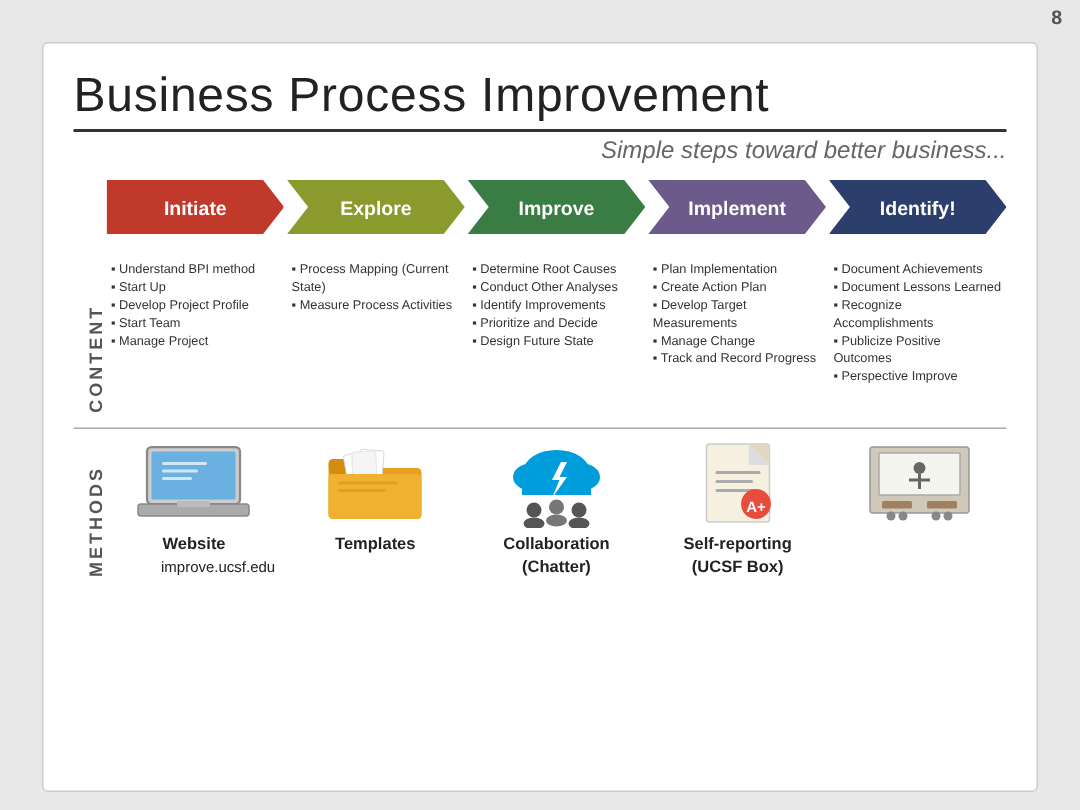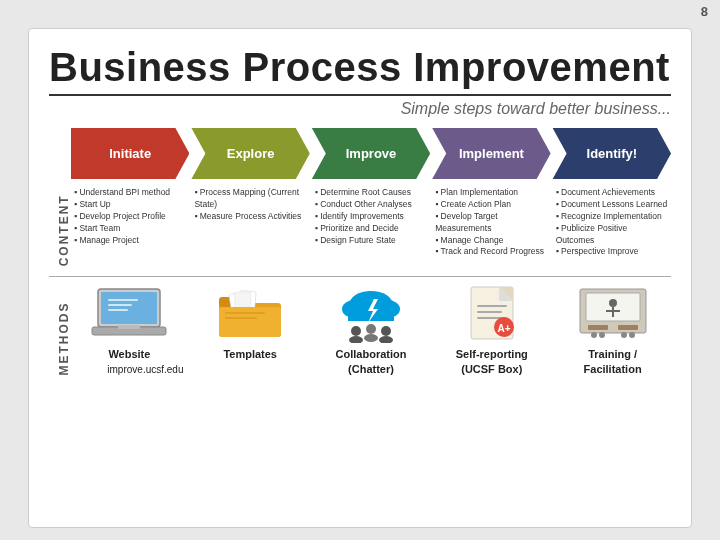--- a/index.html
+++ b/index.html
@@ -36,22 +36,22 @@
     .title-row {
       display: flex;
       align-items: baseline;
       justify-content: space-between;
       border-bottom: 2px solid #333;
       padding-bottom: 4px;
       margin-bottom: 4px;
     }
 
     .main-title {
-      font-size: 40px;
-      font-weight: bold;
+      font-size: 32px;
+      font-weight: normal;
       color: #222;
       letter-spacing: 0.5px;
     }
 
     .subtitle {
       font-size: 16px;
       color: #666;
       font-style: italic;
       margin-bottom: 10px;
       text-align: right;
@@ -79,21 +79,21 @@
 
     .arrows-row {
       display: flex;
       flex: 1;
       gap: 2px;
       align-items: center;
     }
 
     .arrow-shape {
       position: relative;
-      height: 51px;
+      height: 36px;
       display: flex;
       align-items: center;
       justify-content: center;
       color: white;
       font-size: 13px;
       font-weight: bold;
       flex: 1;
       clip-path: polygon(0 0, calc(100% - 14px) 0, 100% 50%, calc(100% - 14px) 100%, 0 100%, 14px 50%);
     }
     .arrow-shape:first-child {
@@ -109,21 +109,21 @@
     .bullets-row {
       display: flex;
       flex: 1;
       gap: 2px;
     }
 
     .bullet-col {
       flex: 1;
       font-size: 8.5px;
       color: #333;
-      padding: 8px 3px;
+      padding: 18px 3px;
       line-height: 1.4;
     }
 
     .bullet-col ul {
       list-style: none;
       padding: 0;
     }
 
     .bullet-col ul li::before {
       content: "▪ ";
@@ -244,21 +244,21 @@
             <li>Create Action Plan</li>
             <li>Develop Target Measurements</li>
             <li>Manage Change</li>
             <li>Track and Record Progress</li>
           </ul>
         </div>
         <div class="bullet-col">
           <ul>
             <li>Document Achievements</li>
             <li>Document Lessons Learned</li>
-            <li>Recognize Implementation</li>
+            <li>Recognize Accomplishments</li>
             <li>Publicize Positive Outcomes</li>
             <li>Perspective Improve</li>
           </ul>
         </div>
       </div>
     </div>
   </div>
 
   <hr class="divider-line">
 
@@ -362,18 +362,17 @@
             <circle cx="20" cy="52" r="3" fill="#888"></circle>
             <circle cx="28" cy="52" r="3" fill="#888"></circle>
             <circle cx="50" cy="52" r="3" fill="#888"></circle>
             <circle cx="58" cy="52" r="3" fill="#888"></circle>
 
             <circle cx="39" cy="20" r="4" fill="#666"></circle>
             <line x1="39" y1="24" x2="39" y2="34" stroke="#666" stroke-width="2"></line>
             <line x1="32" y1="28" x2="46" y2="28" stroke="#666" stroke-width="2"></line>
           </svg>
         </div>
-        <div class="method-label">Training /<br>Facilitation</div>
       </div>
 
     </div>
   </div>
 </div>
 
 </body></html>

